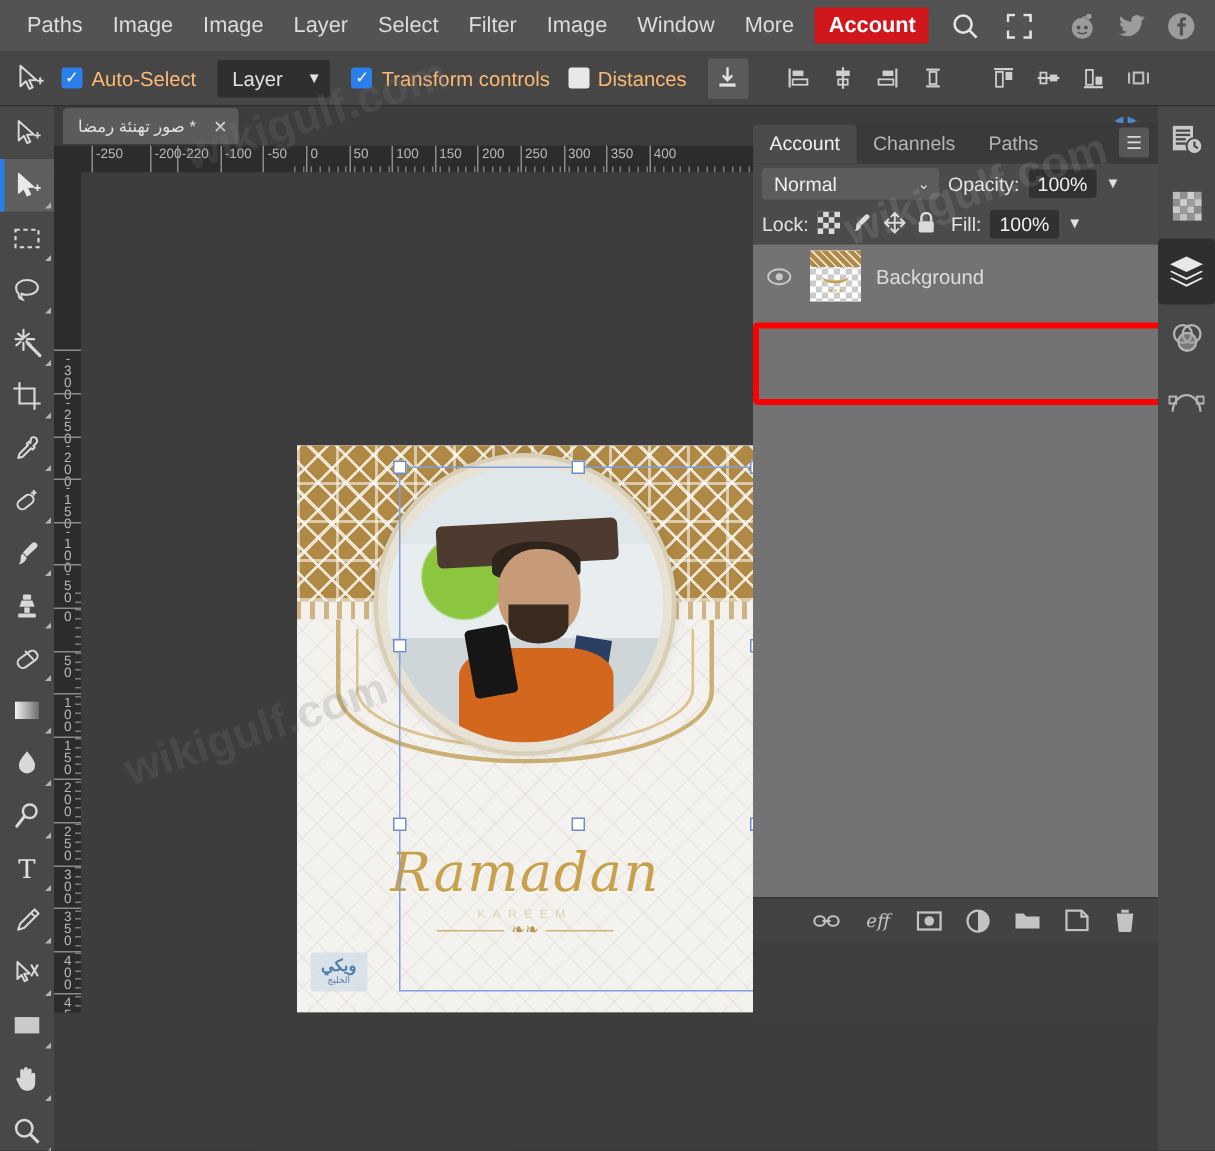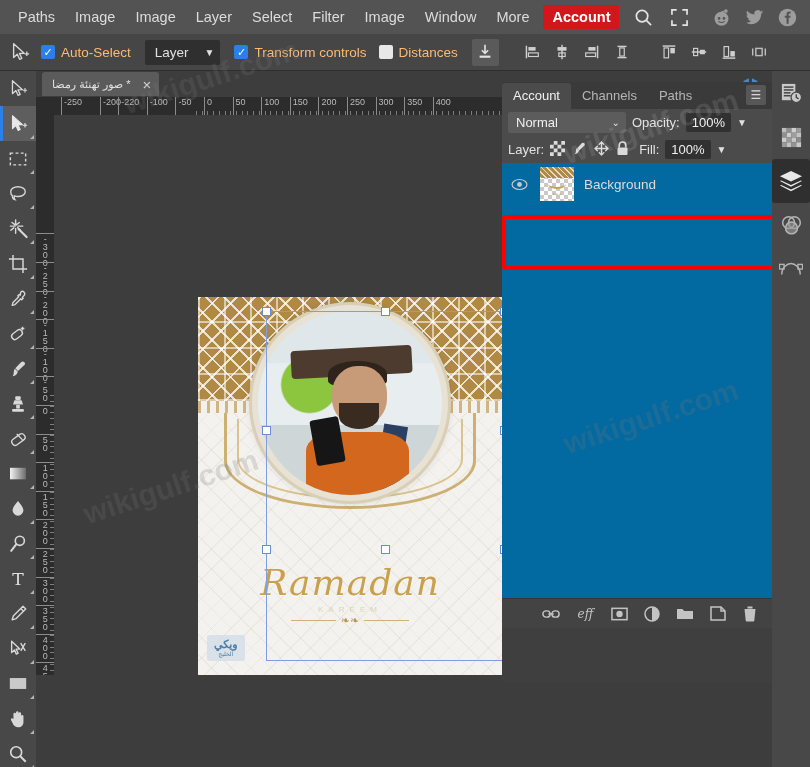--- a/index.html
+++ b/index.html
@@ -223,21 +223,21 @@
     background: #4b4b4b; color: #e2e2e2; font-size: 13px;
   }
   .blend-select {
     background: #5c5c5c; border-radius: 2px; padding: 3px 6px 3px 8px;
     display: flex; align-items: center; justify-content: space-between;
     width: 118px; font-size: 13px; color: #f0f0f0;
   }
   .num-field { background: #313131; border-radius: 2px; padding: 2px 6px; color: #f0f0f0; font-size: 13px; }
   .caret { color: #e0e0e0; font-size: 10px; }
   .lock-icons { display: flex; align-items: center; gap: 7px; }
-  .layers-list { background: #0369a1; height: 435px; position: relative; }
+  .layers-list { background: #737373; height: 435px; position: relative; }
   .layer-row {
     display: flex; align-items: center; height: 42px; padding: 0 6px; gap: 10px;
     color: #dcdcdc; font-size: 13.5px;
   }
   .layer-row.selected { background: #6a6a6a; border-radius: 3px; margin: 0 6px; }
   .eye { width: 22px; display: flex; align-items: center; justify-content: center; }
   .thumb {
     width: 34px; height: 34px; background: #ffffff;
     background-image: linear-gradient(45deg,#c9c9c9 25%,transparent 25%,transparent 75%,#c9c9c9 75%),
                       linear-gradient(45deg,#c9c9c9 25%,transparent 25%,transparent 75%,#c9c9c9 75%);
@@ -832,21 +832,21 @@
       <div class="blend-select">
         <span>Normal</span>
         <span class="caret">⌄</span>
       </div>
       <span>Opacity:</span>
       <span class="num-field">100%</span>
       <span class="caret">▼</span>
     </div>
 
     <div class="lock-row">
-      <span>Layer:</span>
+      <span>Lock:</span>
       <div class="lock-icons">
         <span>
           <svg width="15" height="15" viewBox="0 0 16 16">
               <rect width="16" height="16" fill="#dadada"></rect>
               <g fill="#4b4b4b">
                 <rect x="0" y="0" width="4" height="4"></rect>
                 <rect x="8" y="0" width="4" height="4"></rect>
                 <rect x="4" y="4" width="4" height="4"></rect>
                 <rect x="12" y="4" width="4" height="4"></rect>
                 <rect x="0" y="8" width="4" height="4"></rect>

